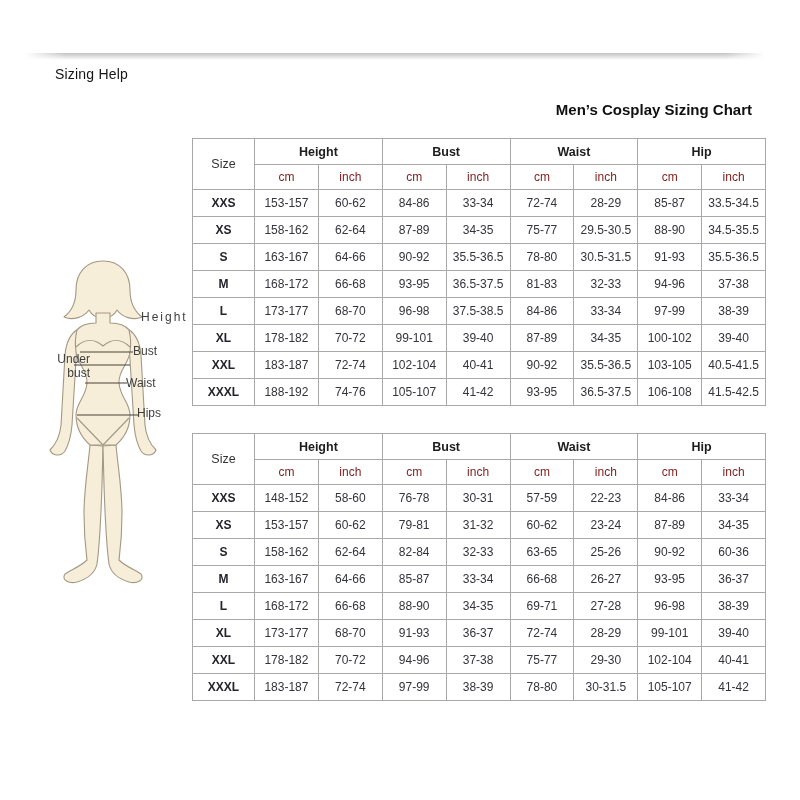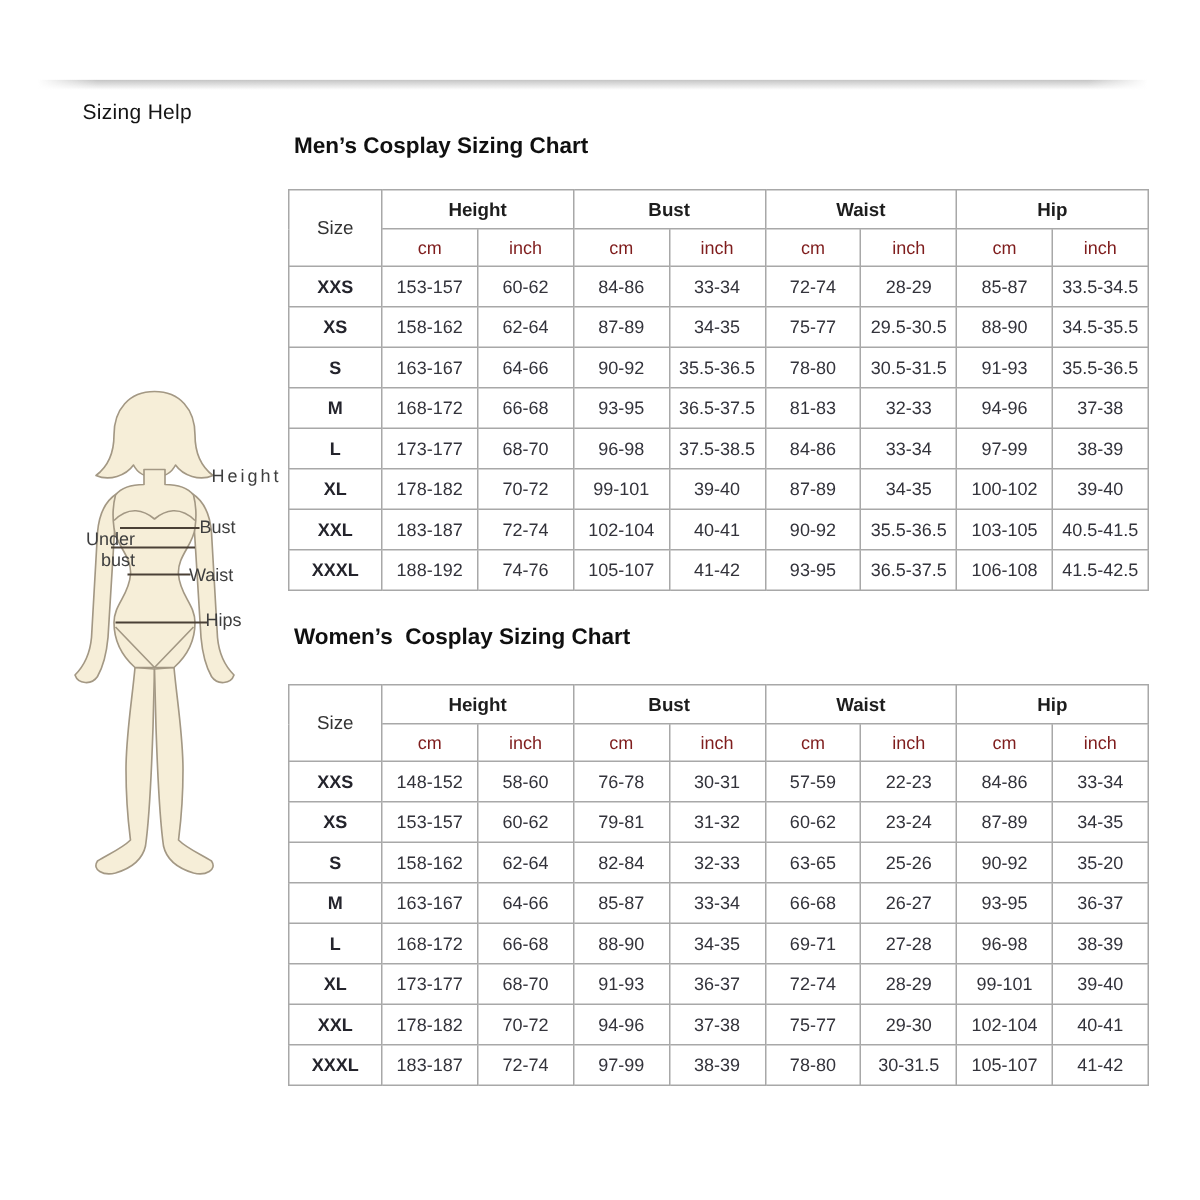--- a/index.html
+++ b/index.html
@@ -24,21 +24,21 @@
   .fig-label{position:absolute;font-size:12px;color:#3e3e3e;white-space:nowrap}
   .lbl-height{left:121px;top:55px;letter-spacing:2px}
   .lbl-bust{left:113px;top:89px}
   .lbl-underbust{left:24px;top:97px;width:46px;text-align:right;white-space:normal;line-height:14px}
   .lbl-waist{left:106px;top:121px}
   .lbl-hips{left:117px;top:151px}
   
   .chart{position:absolute;left:192px;width:576px}
   .chart-men{top:84px}
   .chart-women{top:411px}
-  .chart-title{margin:4px;text-align:left;font-size:15px;line-height:19px;font-weight:bold;color:#101010;white-space:pre}
+  .chart-title{margin:16px;text-align:right;font-size:15px;line-height:19px;font-weight:bold;color:#101010;white-space:pre}
   table.size-table{
     border-collapse:collapse;table-layout:fixed;width:574px;
     font-size:12px;color:#33333b;
   }
   .chart-men table.size-table{margin-top:19px}
   .chart-women table.size-table{margin-top:22px}
   .size-table th,.size-table td{
     border:1px solid #a8a8a8;text-align:center;vertical-align:middle;padding:0;
   }
   .size-table col.c-size{width:62px}
@@ -210,21 +210,20 @@
           <td>93-95</td>
           <td>36.5-37.5</td>
           <td>106-108</td>
           <td>41.5-42.5</td>
         </tr>
       </tbody>
   </table>
 </section>
 
 <section class="chart chart-women">
-  <h2 class="chart-title">Women’s  Cosplay Sizing Chart</h2>
   <table class="size-table">
     <colgroup>
       <col class="c-size">
         <col>
         <col>
         <col>
         <col>
         <col>
         <col>
         <col>
@@ -274,21 +273,21 @@
         </tr>
         <tr>
           <th>S</th>
           <td>158-162</td>
           <td>62-64</td>
           <td>82-84</td>
           <td>32-33</td>
           <td>63-65</td>
           <td>25-26</td>
           <td>90-92</td>
-          <td>35-20</td>
+          <td>60-36</td>
         </tr>
         <tr>
           <th>M</th>
           <td>163-167</td>
           <td>64-66</td>
           <td>85-87</td>
           <td>33-34</td>
           <td>66-68</td>
           <td>26-27</td>
           <td>93-95</td>

